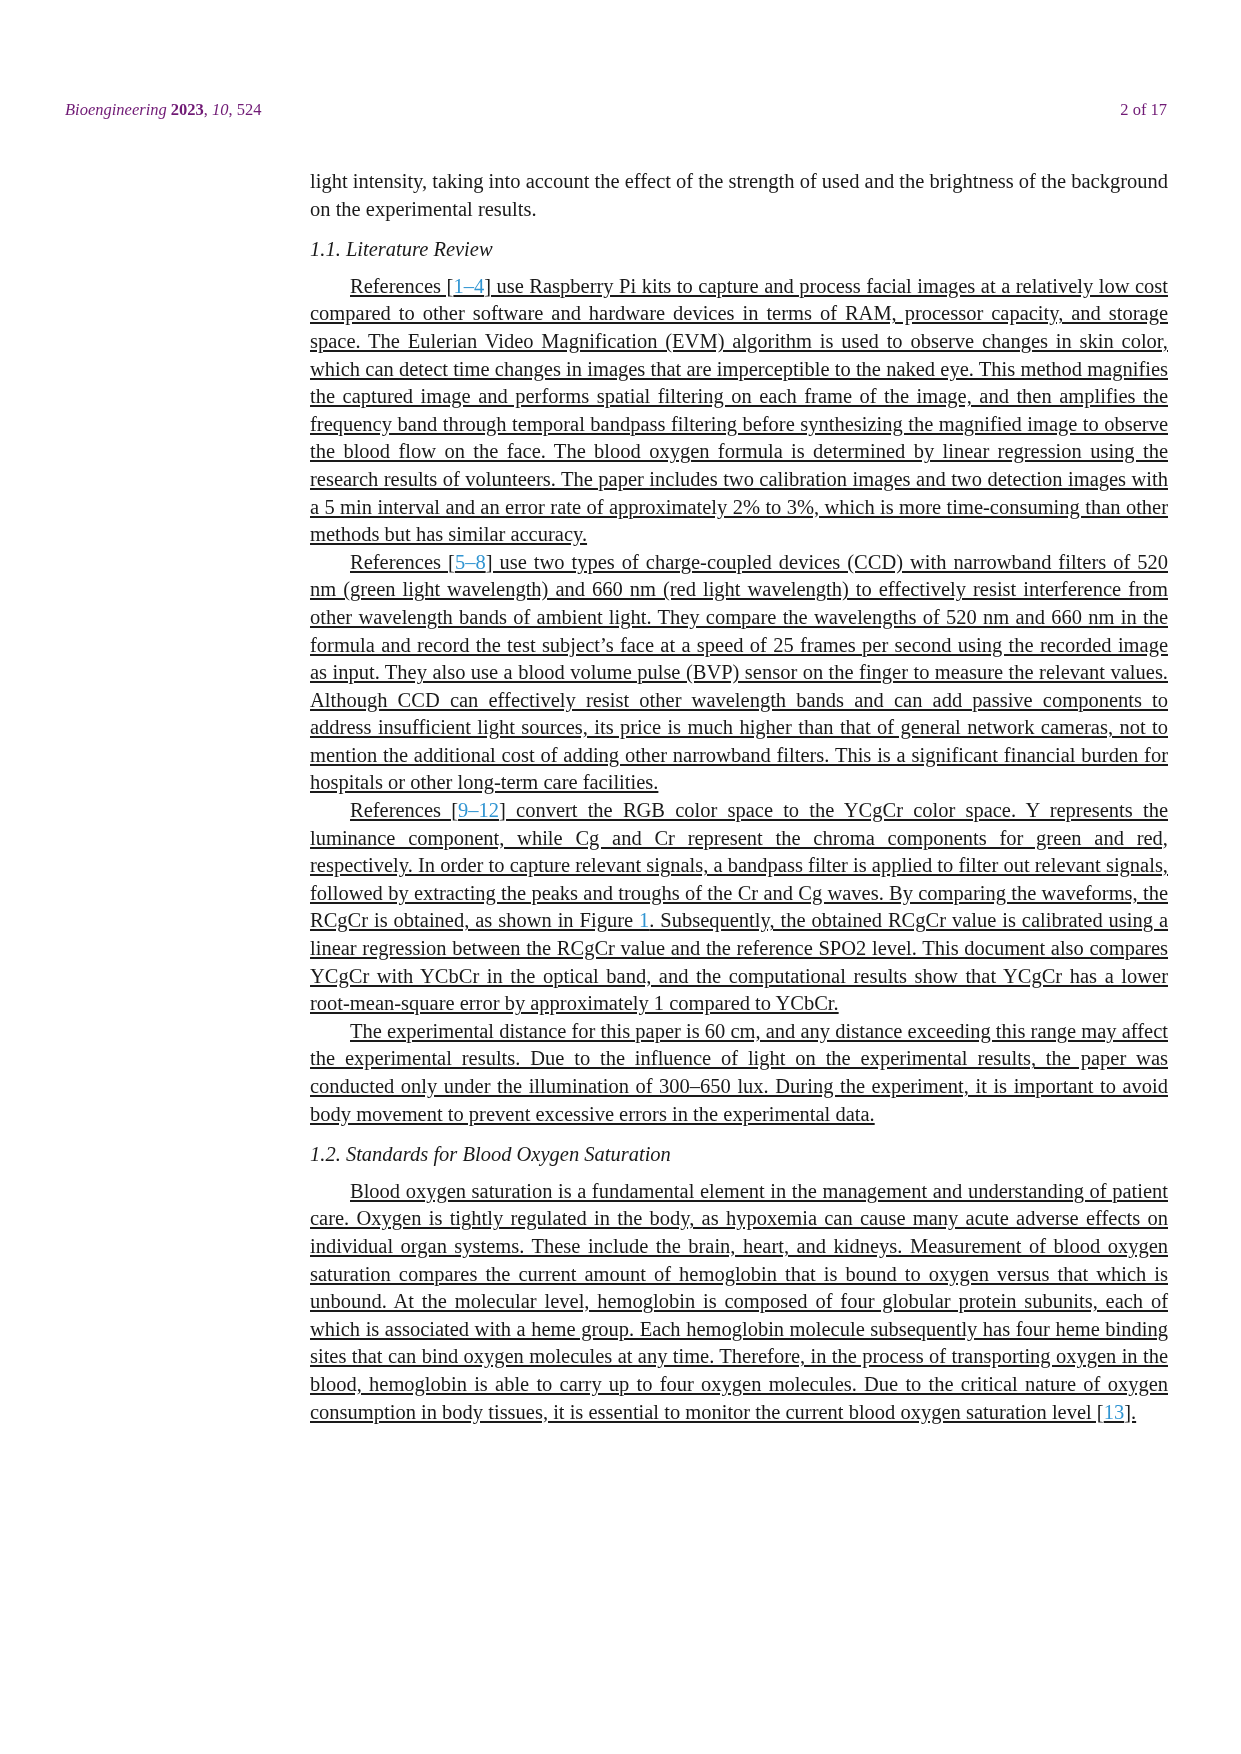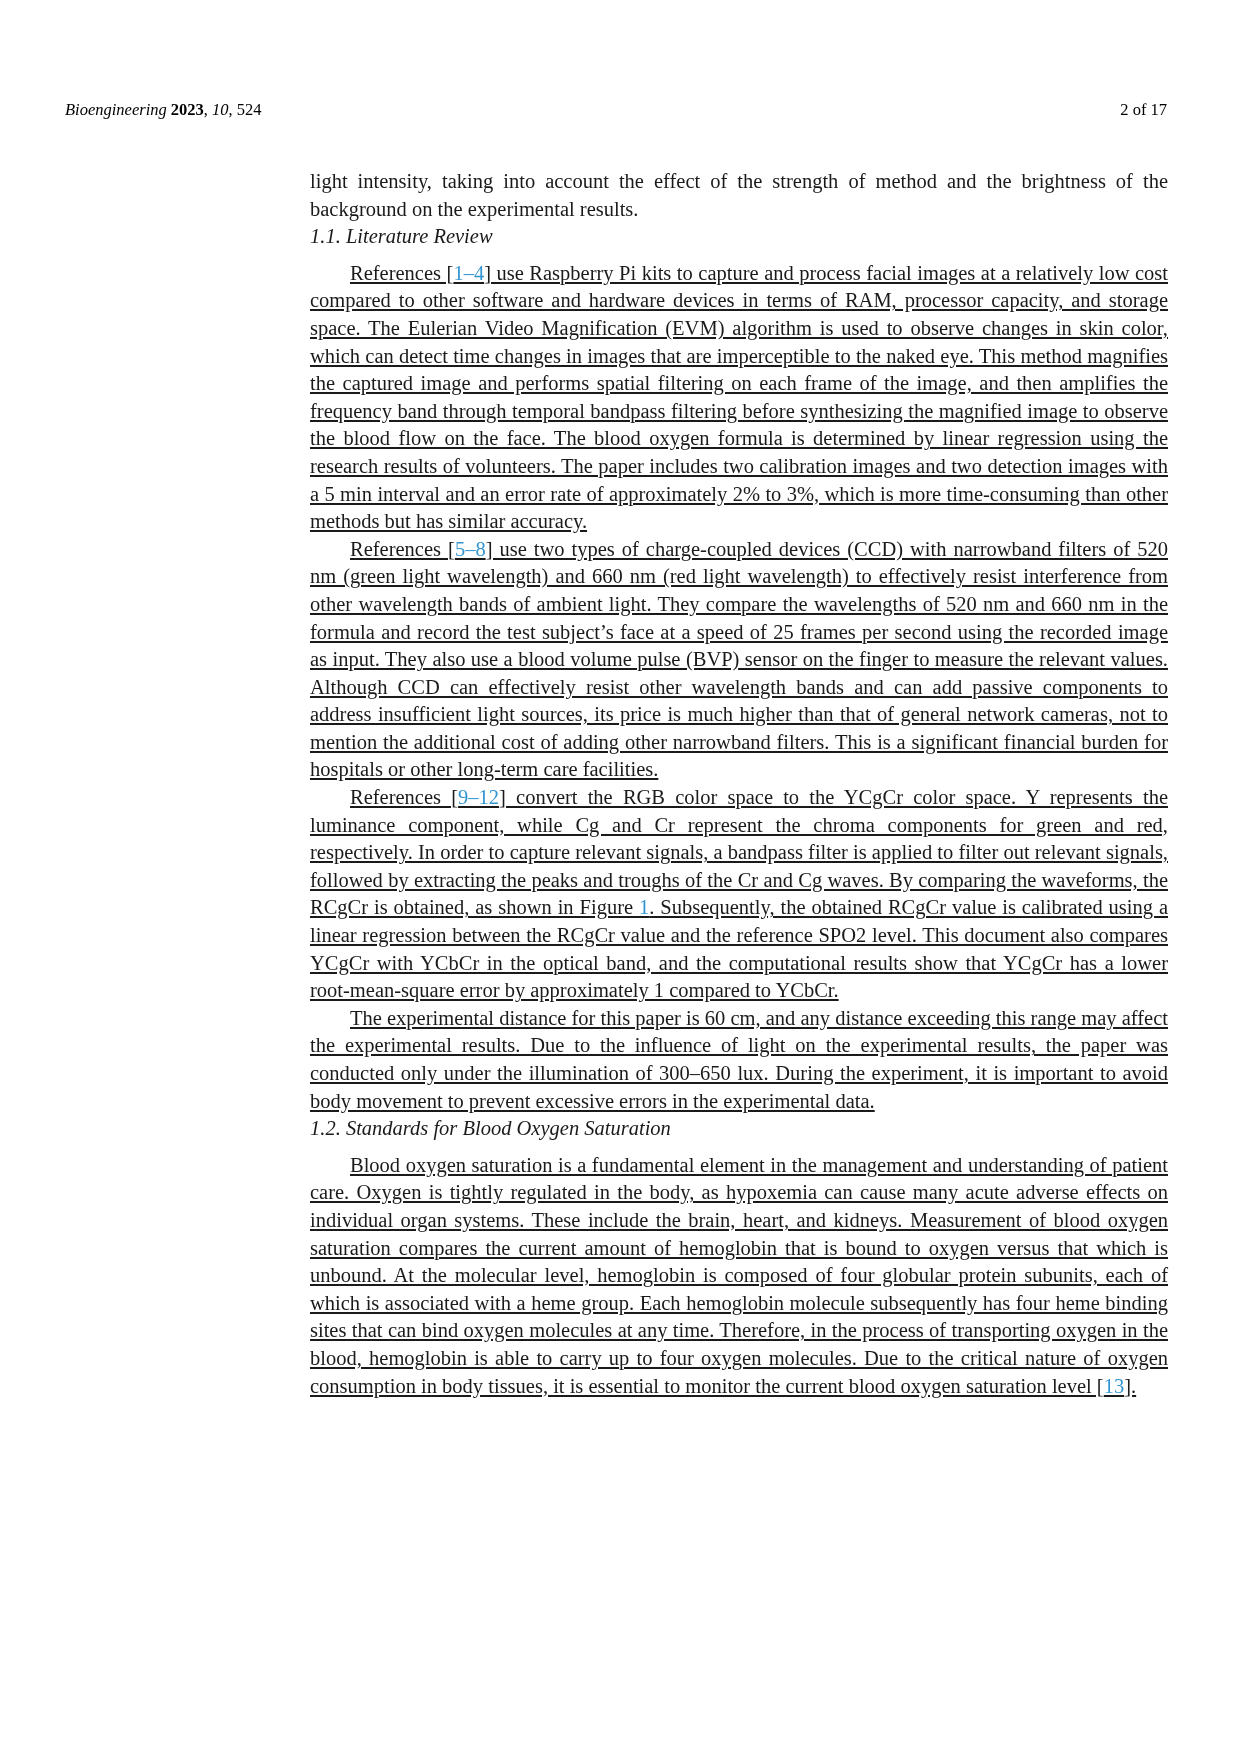--- a/index.html
+++ b/index.html
@@ -15,62 +15,62 @@
   }
   .page-header{
     position:absolute;
     left:65px;
     right:74px;
     top:100px;
     display:flex;
     justify-content:space-between;
     align-items:baseline;
     font-size:16.5px;
-    color:#000000;
+    color:#701a75;
   }
   .content{
     position:absolute;
     left:310px;
     top:168px;
     width:858px;
     font-size:20.5px;
     line-height:27.6px;
     text-align:justify;
     color:#1a1a1a;
   }
   .content p{
     margin:0;
   }
   .content p.indent{
     text-indent:40px;
     text-decoration:underline;
   }
   .section-heading{
     font-style:italic;
-    margin-top:0;
+    margin-top:13px;
     margin-bottom:9px;
   }
   .ref-link{
     color:var(--link-color,#3195d2);
     text-decoration:none;
     cursor:pointer;
   }
   .seg-italic{font-style:italic;}
   .seg-bold{font-weight:bold;}
 </style>
 </head>
 <body>
 
 <div class="page">
   <header class="page-header">
     <div class="header-left"><span class="seg-italic">Bioengineering</span><span> </span><span class="seg-bold">2023</span><span>, </span><span class="seg-italic">10</span><span>, 524</span></div>
     <div class="header-right">2 of 17</div>
   </header>
   <main class="content">
-      <p><span>light intensity, taking into account the effect of the strength of method and the brightness of the background on the experimental results.</span></p>
+      <p><span>light intensity, taking into account the effect of the strength of used and the brightness of the background on the experimental results.</span></p>
       <div class="section-heading">1.1. Literature Review</div>
       <p class="indent"><span>References [</span><span class="ref-link">1–4</span><span>] use Raspberry Pi kits to capture and process facial images at a relatively low cost compared to other software and hardware devices in terms of RAM, processor capacity, and storage space. The Eulerian Video Magnification (EVM) algorithm is used to observe changes in skin color, which can detect time changes in images that are imperceptible to the naked eye. This method magnifies the captured image and performs spatial filtering on each frame of the image, and then amplifies the frequency band through temporal bandpass filtering before synthesizing the magnified image to observe the blood flow on the face. The blood oxygen formula is determined by linear regression using the research results of volunteers. The paper includes two calibration images and two detection images with a 5 min interval and an error rate of approximately 2% to 3%, which is more time-consuming than other methods but has similar accuracy.</span></p>
       <p class="indent"><span>References [</span><span class="ref-link">5–8</span><span>] use two types of charge-coupled devices (CCD) with narrowband filters of 520 nm (green light wavelength) and 660 nm (red light wavelength) to effectively resist interference from other wavelength bands of ambient light.  They compare the wavelengths of 520 nm and 660 nm in the formula and record the test subject’s face at a speed of 25 frames per second using the recorded image as input. They also use a blood volume pulse (BVP) sensor on the finger to measure the relevant values. Although CCD can effectively resist other wavelength bands and can add passive components to address insufficient light sources, its price is much higher than that of general network cameras, not to mention the additional cost of adding other narrowband filters. This is a significant financial burden for hospitals or other long-term care facilities.</span></p>
       <p class="indent"><span>References [</span><span class="ref-link">9–12</span><span>] convert the RGB color space to the YCgCr color space. Y represents the luminance component, while Cg and Cr represent the chroma components for green and red, respectively.  In order to capture relevant signals, a bandpass filter is applied to filter out relevant signals, followed by extracting the peaks and troughs of the Cr and Cg waves.  By comparing the waveforms, the RCgCr is obtained, as shown in Figure </span><span class="ref-link">1</span><span>. Subsequently, the obtained RCgCr value is calibrated using a linear regression between the RCgCr value and the reference SPO2 level. This document also compares YCgCr with YCbCr in the optical band, and the computational results show that YCgCr has a lower root-mean-square error by approximately 1 compared to YCbCr.</span></p>
       <p class="indent"><span>The experimental distance for this paper is 60 cm, and any distance exceeding this range may affect the experimental results. Due to the influence of light on the experimental results, the paper was conducted only under the illumination of 300–650 lux. During the experiment, it is important to avoid body movement to prevent excessive errors in the experimental data.</span></p>
       <div class="section-heading">1.2. Standards for Blood Oxygen Saturation</div>
       <p class="indent"><span>Blood oxygen saturation is a fundamental element in the management and understanding of patient care. Oxygen is tightly regulated in the body, as hypoxemia can cause many acute adverse effects on individual organ systems. These include the brain, heart, and kidneys. Measurement of blood oxygen saturation compares the current amount of hemoglobin that is bound to oxygen versus that which is unbound. At the molecular level, hemoglobin is composed of four globular protein subunits, each of which is associated with a heme group. Each hemoglobin molecule subsequently has four heme binding sites that can bind oxygen molecules at any time. Therefore, in the process of transporting oxygen in the blood, hemoglobin is able to carry up to four oxygen molecules. Due to the critical nature of oxygen consumption in body tissues, it is essential to monitor the current blood oxygen saturation level [</span><span class="ref-link">13</span><span>].</span></p>
     </main>
 </div>
 

